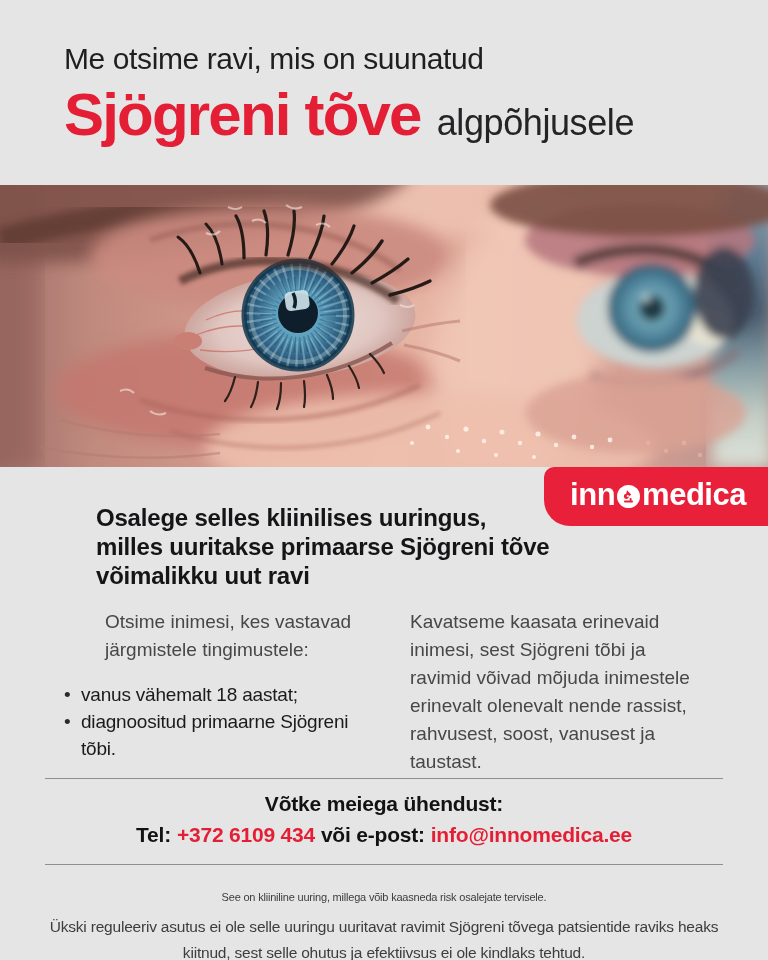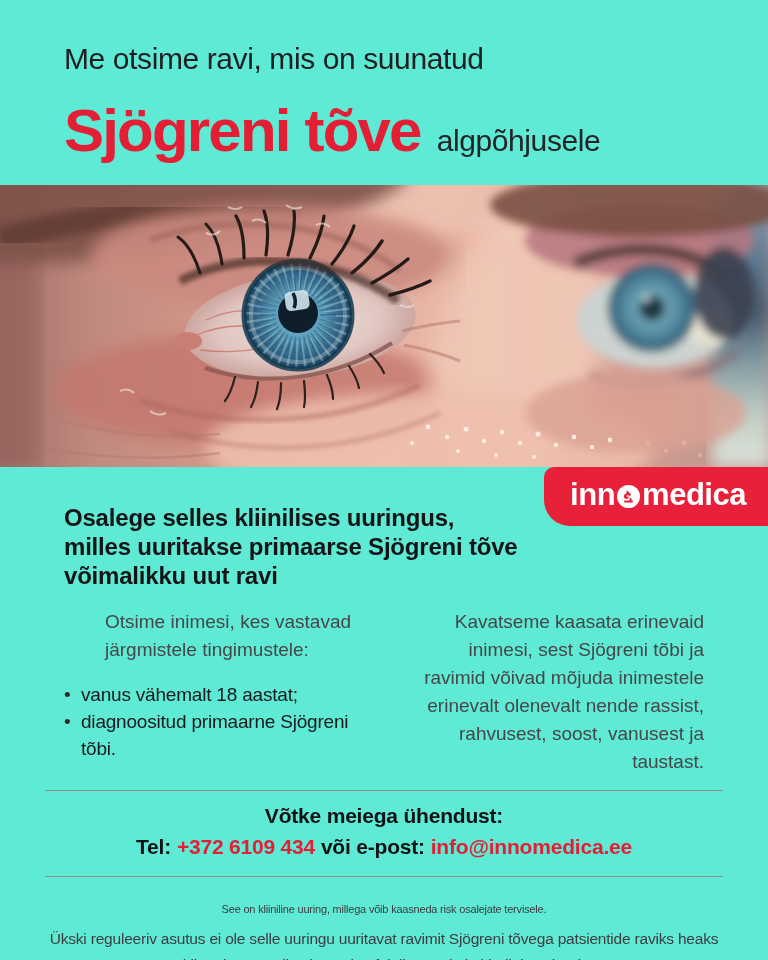--- a/index.html
+++ b/index.html
@@ -1,29 +1,29 @@
 <!DOCTYPE html>
 <html><head>
 <meta charset="utf-8">
 <style>
   * { margin:0; padding:0; box-sizing:border-box; }
   html,body { background:#ffffff; }
   .page {
-    width:768px; height:960px; margin:0 auto; background:#5eead4;
+    width:768px; height:960px; margin:0 auto; background:#e5e5e5;
     font-family:"Liberation Sans", sans-serif; color:#1d1c1e;
     position:relative; overflow:hidden;
   }
   .cond { font-stretch:condensed; letter-spacing:-0.2px; }
 
   
   .header { height:185px; padding:42px 64px 0; }
   .header-intro { font-size:30px; font-weight:500; color:#1f1e20; letter-spacing:-0.4px; line-height:1.1; }
-  .title-row { display:flex; align-items:baseline; margin-top:24px; }
+  .title-row { display:flex; align-items:baseline; margin-top:8px; }
   .title-red { font-size:60px; font-weight:bold; color:#e41f35; letter-spacing:-1.8px; line-height:1.05; }
-  .title-suffix { font-size:30px; font-weight:500; color:#242325; margin-left:16px; letter-spacing:-0.4px; }
+  .title-suffix { font-size:36px; font-weight:500; color:#242325; margin-left:16px; letter-spacing:-0.4px; }
 
   
   .hero { position:relative; width:768px; height:282px; }
   .hero svg { display:block; }
   .logo-badge {
     position:absolute; left:544px; top:282px; height:59px; right:0;
     background:#e8203a; border-radius:10px 0 0 26px;
     display:flex; align-items:center; justify-content:center; gap:1px;
     padding:0 20px 4px 24px; z-index:3;
   }
@@ -31,35 +31,35 @@
   .logo-o {
     display:inline-flex; width:23px; height:23px; border-radius:50%;
     background:#ffffff; align-items:center; justify-content:center;
     margin:0 1px; position:relative; top:2px;
   }
 
   
   .main { padding:36px 64px 0; }
   .headline {
     font-size:24px; font-weight:bold; color:#151416; line-height:29px;
-    max-width:460px; letter-spacing:-0.2px;
+    max-width:460px; letter-spacing:-0.2px;margin-left:32px;
   }
   .columns { display:grid; grid-template-columns:296px 1fr; column-gap:50px; margin-top:18px; }
   .col-lead { font-size:19px; color:#474649; line-height:28px;margin-left:41px; }
   .criteria-list { list-style:none; margin-top:17px; }
   .criteria-list li {
     font-size:19px; font-weight:normal; color:#1b1a1c; line-height:27px;
     padding-left:17px; position:relative; letter-spacing:-0.2px;
   }
   .criteria-list li::before { content:"•"; position:absolute; left:0; top:0; color:#2a292b; }
-  .col-right { font-size:19px; color:#474649; line-height:28px;text-align:right; }
+  .col-right { font-size:19px; color:#474649; line-height:28px; }
 
   
   .contact {
-    margin:14px 45px 0; border-top:1px solid #8f8f8f; border-bottom:1px solid #8f8f8f;
+    margin:2px 45px 0; border-top:1px solid #8f8f8f; border-bottom:1px solid #8f8f8f;
     text-align:center; padding:13px 0 17px;
   }
   .contact-heading { font-size:21px; font-weight:bold; color:#121113; letter-spacing:-0.2px; }
   .contact-line { font-size:21px; font-weight:bold; color:#121113; margin-top:7px; letter-spacing:-0.2px; }
   .contact-line .red { color:#e41f35; text-decoration:none; cursor:pointer; }
   .sp { display:inline-block; width:0.28em; }
 
   
   .footer { margin-top:26px; text-align:center; color:#3d3c3e; }
   .footer-line1 { font-size:11px; letter-spacing:-0.2px; }

